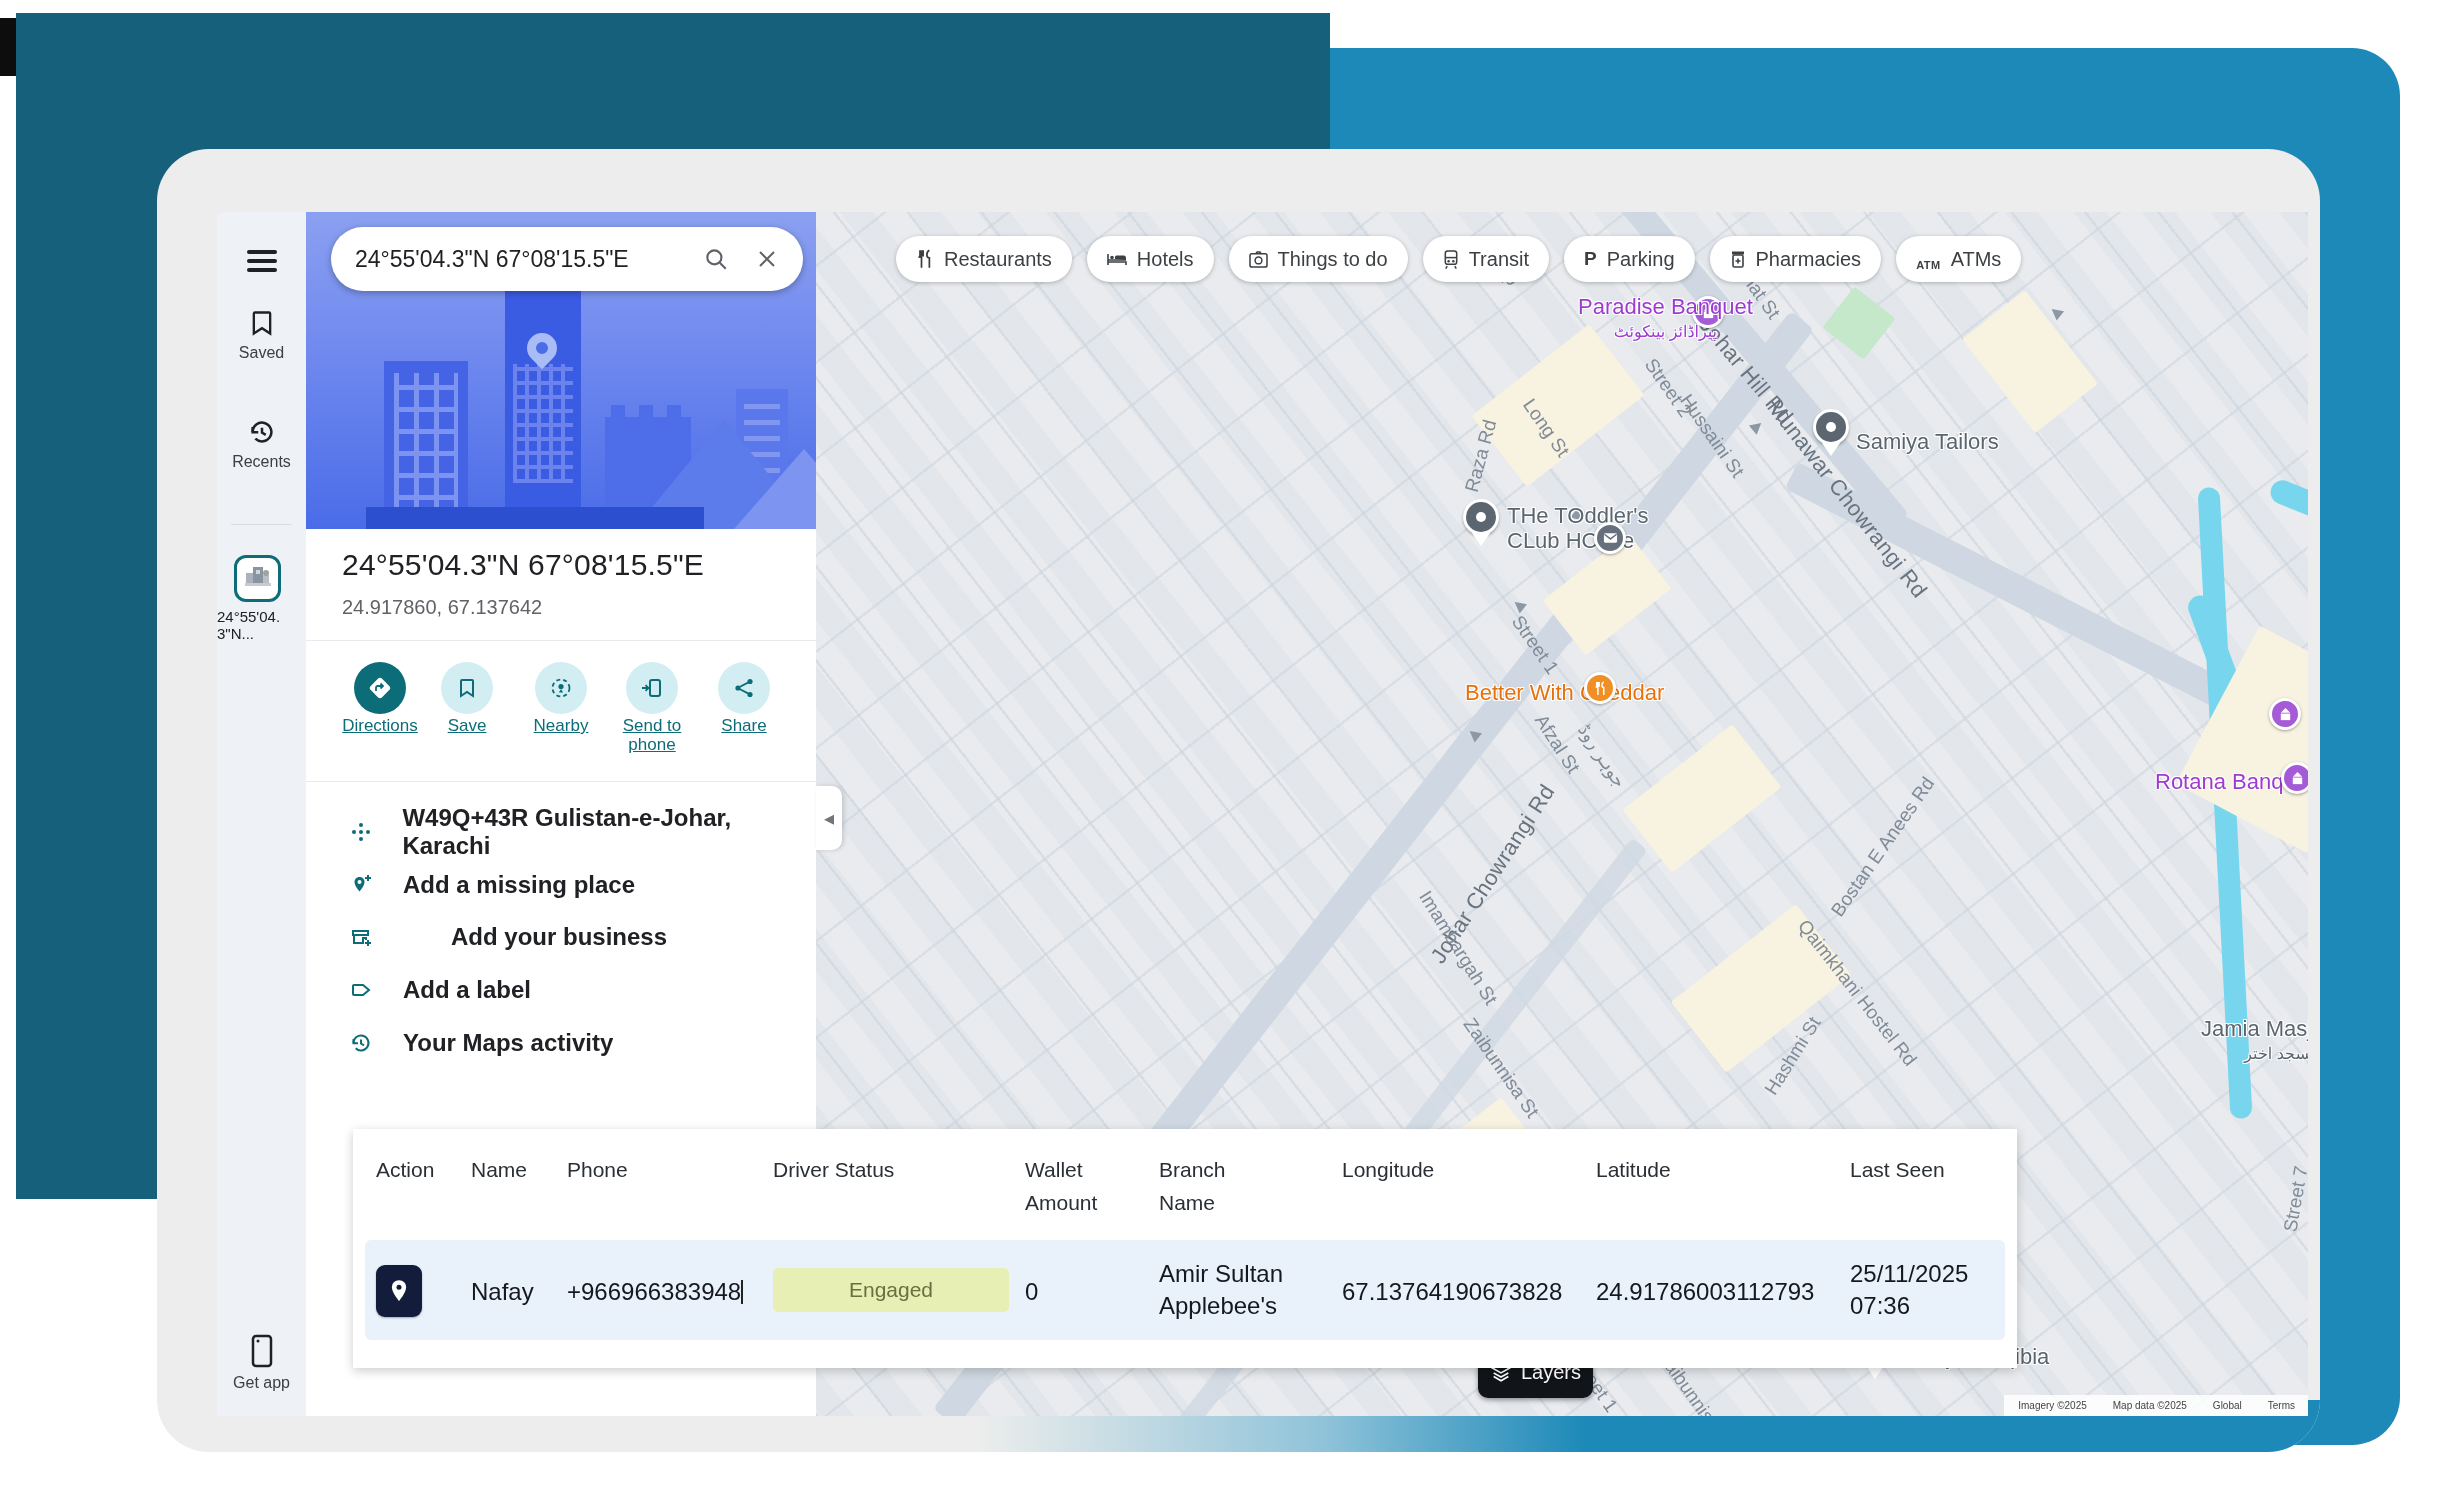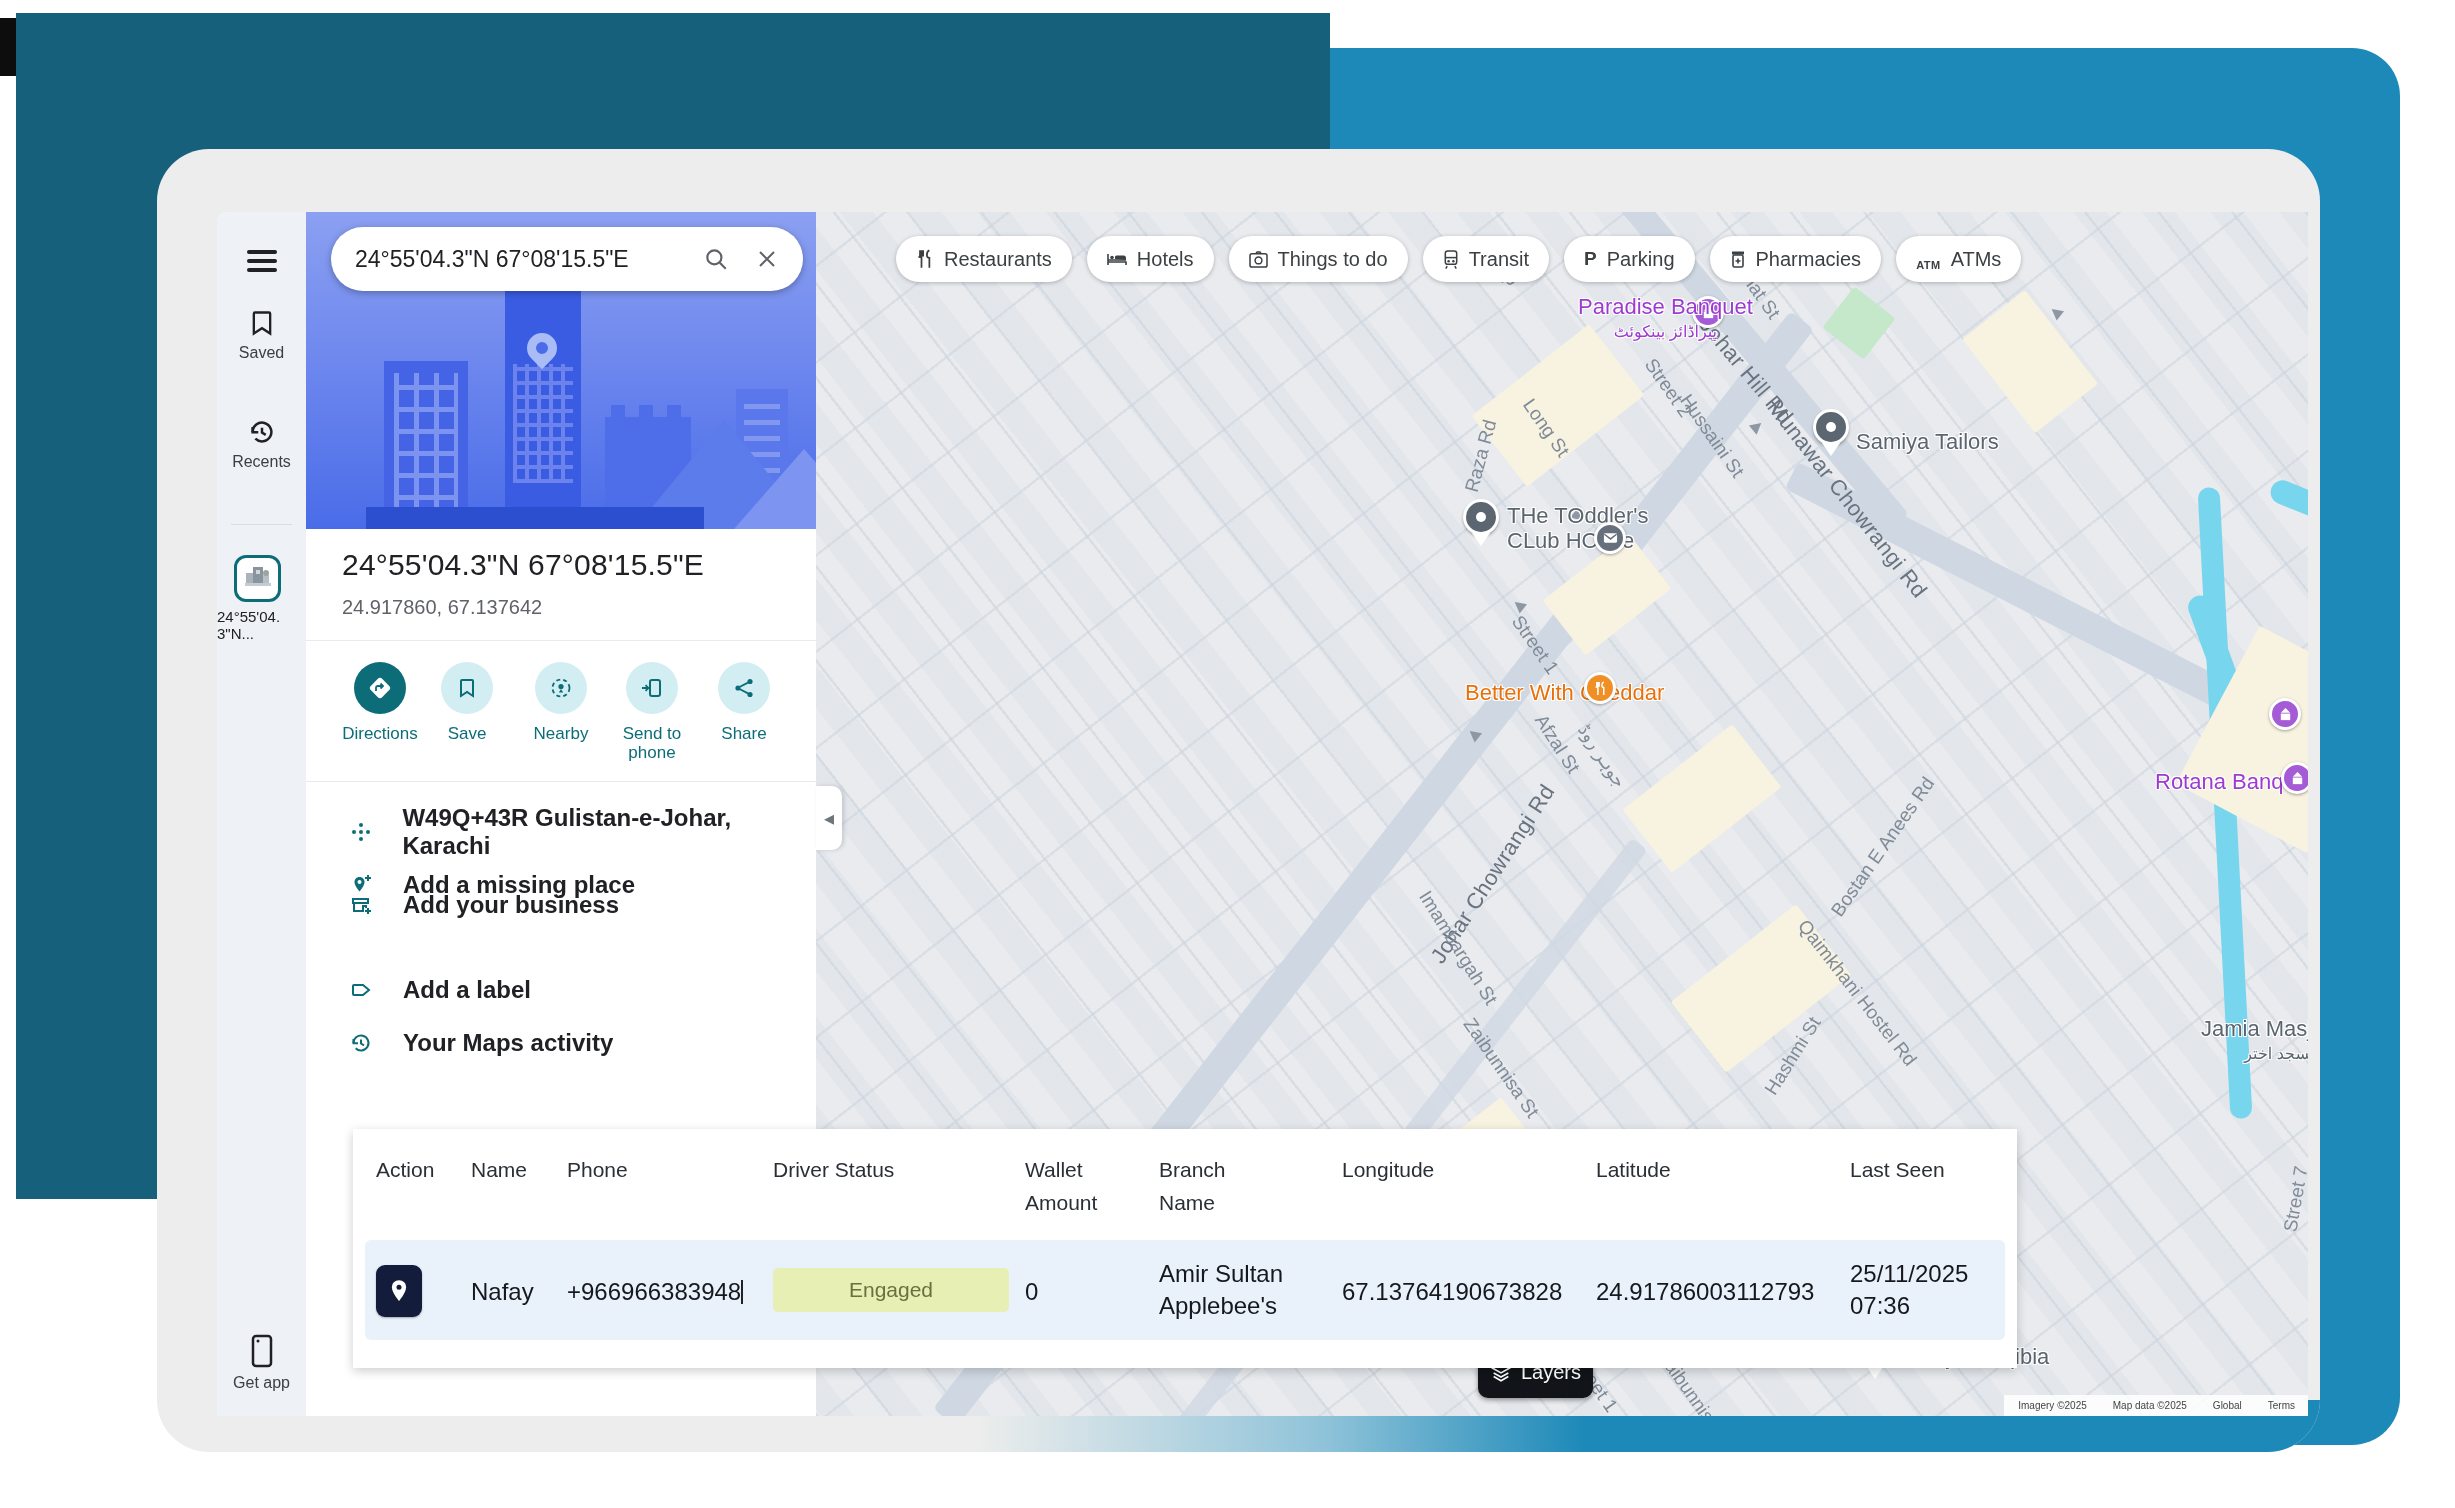--- a/index.html
+++ b/index.html
@@ -54,21 +54,21 @@
   .search-pill .sep { width:26px; }
 
   .place-title { position:absolute; left:36px; top:336px; font-size:30px; color:#202124; letter-spacing:0.2px; }
   .place-coords { position:absolute; left:36px; top:384px; font-size:20px; color:#5f6368; }
   .pdiv1 { position:absolute; left:0; top:428px; width:510px; border-top:1.5px solid #e8eaed; }
   .pdiv2 { position:absolute; left:0; top:569px; width:510px; border-top:1.5px solid #e8eaed; }
 
   .act { position:absolute; width:94px; text-align:center; top:450px; cursor:pointer; }
   .act .circ { width:52px; height:52px; border-radius:50%; background:#d3eef3; margin:0 auto; display:flex; align-items:center; justify-content:center; }
   .act.primary .circ { background:#0c6d78; }
-  .act .lbl { margin-top:10px; font-size:17px; color:#0c6d78; line-height:19px; }
+  .act .lbl { margin-top:2px; font-size:17px; color:#0c6d78; line-height:19px;text-decoration:underline; }
 
   .menu-row { position:absolute; left:0; width:510px; height:53px; display:flex; align-items:center; cursor:pointer; }
   .menu-row .mi { width:26px; margin-left:42px; display:flex; justify-content:center; }
   .menu-row .mt { margin-left:29px; font-size:24px; color:#202124;font-weight:bold; }
 
   .collapse-tab { position:absolute; left:599px; top:574px; width:26px; height:64px; background:#fff; border-radius:0 10px 10px 0;
       box-shadow:2px 0 4px rgba(0,0,0,.15); z-index:25; display:flex; align-items:center; justify-content:center; color:#70757a; font-size:20px; cursor:pointer; }
 
   
   .map { position:absolute; left:599px; top:0; width:1493px; height:1204px; overflow:hidden; background:#e9ebee;
@@ -269,21 +269,21 @@
     <div class="menu-row" style="top:646px;">
       <span class="mi">
           <svg width="24" height="24" viewBox="0 0 24 24">
             <path d="M10.5 4C7.5 4 5.5 6.2 5.5 9c0 4 5 9.5 5 9.5s5-5.5 5-9.5c0-2.8-2-5-5-5z" fill="#0c6d78"></path>
             <circle cx="10.5" cy="9" r="2" fill="#fff"></circle>
             <path d="M19 2v6M16 5h6" stroke="#0c6d78" stroke-width="2"></path>
           </svg>
         </span>
       <span class="mt">Add a missing place</span>
     </div>
-    <div class="menu-row" style="top:666px;">
+    <div class="menu-row" style="top:698px;gap:48px;">
       <span class="mi">
           <svg width="24" height="24" viewBox="0 0 24 24">
             <path d="M4 6h15v4H4zM5 10v8h9v-5h3v2" fill="none" stroke="#0c6d78" stroke-width="2"></path>
             <path d="M19 15v6M16 18h6" stroke="#0c6d78" stroke-width="2"></path>
           </svg>
         </span>
       <span class="mt">Add your business</span>
     </div>
     <div class="menu-row" style="top:751px;">
       <span class="mi">

